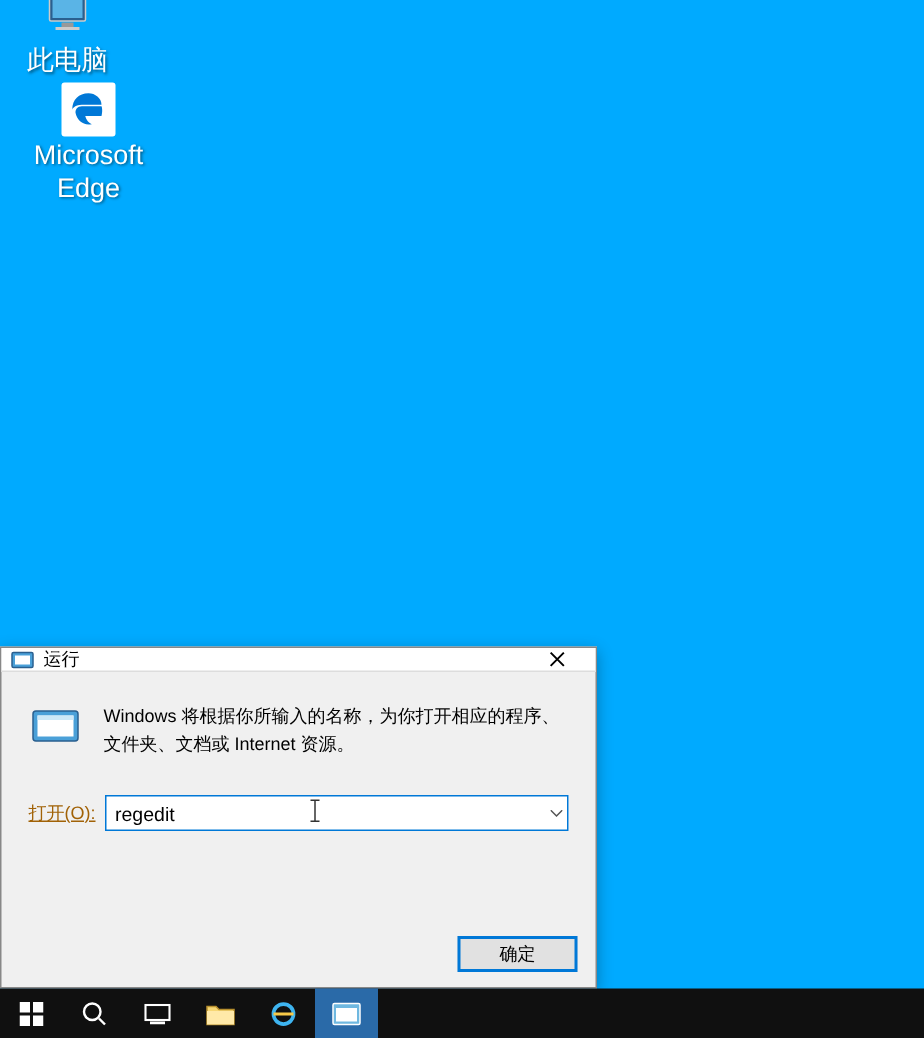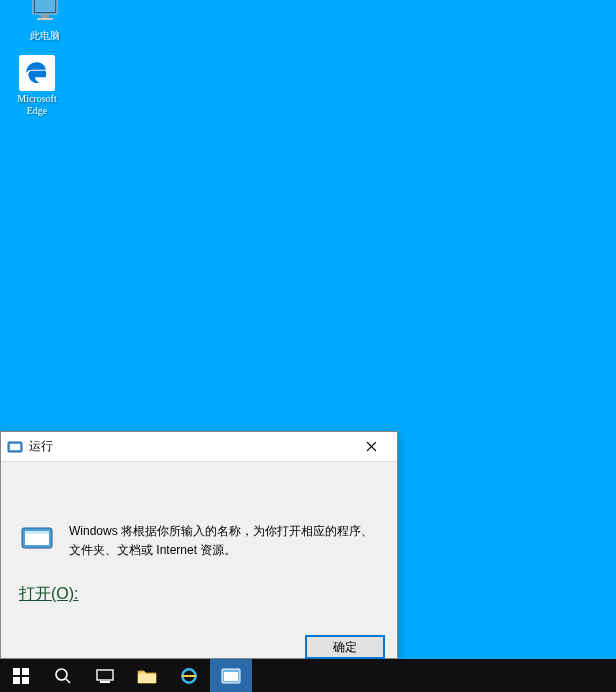--- a/index.html
+++ b/index.html
@@ -26,47 +26,47 @@
     }
     .desktop-icon .icon-box {
       width: 40px;
       height: 40px;
       display: flex;
       align-items: center;
       justify-content: center;
     }
     .desktop-icon .label {
       margin-top: 2px;
-      font-size: 10px;
+      font-size: 18px;
       line-height: 1.2;
       text-shadow: 1px 1px 2px rgba(0,0,0,0.5);
     }
     .icon-thispc { top: -12px; left: 10px; }
 
-    .icon-edge { top: 55px; left: 2px; font-family: Liberation Serif, serif; }
+    .icon-edge { top: 55px; left: 24px; }
     .icon-edge .icon-box {
       background: #fff;
       width: 36px;
       height: 36px;
       border-radius: 2px;
     }
 
     
     .run-dialog {
       position: absolute;
       left: 0;
       bottom: 33px;
       width: 398px;
       height: 228px;
       background: #f0f0f0;
       border: 1px solid #888;
       box-shadow: 0 3px 10px rgba(0,0,0,0.3);
     }
     .titlebar {
-      height: 30px;
+      height: 16px;
       background: #fff;
       display: flex;
       align-items: center;
       padding: 0 6px;
       border-bottom: 1px solid #ddd;
     }
     .titlebar-icon {
       width: 16px;
       height: 16px;
       margin-right: 6px;
@@ -86,42 +86,41 @@
       color: #000;
       cursor: default;
     }
     .dialog-body {
       padding: 18px 18px 0 18px;
     }
     .dialog-top {
       display: flex;
       gap: 14px;
       margin-bottom: 24px;
-      margin-top: 40px;
     }
     .dialog-icon {
       width: 36px;
       height: 36px;
       flex-shrink: 0;
     }
     .dialog-text {
       font-size: 12px;
       color: #000;
       line-height: 1.6;
       padding-top: 2px;
     }
     .open-row {
       display: flex;
       align-items: center;
       gap: 6px;
       margin-bottom: 30px;
     }
     .open-label {
-      font-size: 16px;
-      color: #14532d;
+      font-size: 12px;
+      color: #a16207;
       white-space: nowrap;
       text-decoration: underline;
     }
     .open-combobox {
       flex: 1;
       position: relative;
     }
     .open-input {
       width: 100%;
       height: 24px;
@@ -156,20 +155,21 @@
       padding: 0 12px 14px 12px;
     }
     .dlg-btn {
       width: 80px;
       height: 24px;
       font-size: 12px;
       background: #e1e1e1;
       border: 1px solid #adadad;
       cursor: default;
       font-family: inherit;
+      margin-top: 40px;
     }
     .dlg-btn.default {
       border: 2px solid #0078d7;
     }
 
     
     .taskbar {
       position: absolute;
       left: 0;
       bottom: 0;
@@ -237,20 +237,33 @@
         <svg width="36" height="36" viewBox="0 0 36 36">
           <rect x="3" y="8" width="30" height="20" rx="2" fill="#4aa0d8" stroke="#2a5f8f" stroke-width="1"></rect>
           <rect x="6" y="11" width="24" height="14" fill="#fff"></rect>
           <rect x="6" y="11" width="24" height="3" fill="#cde8f7"></rect>
         </svg>
       </div>
       <div class="dialog-text">Windows 将根据你所输入的名称，为你打开相应的程序、文件夹、文档或 Internet 资源。</div>
     </div>
     <div class="open-row">
       <span class="open-label">打开(O):</span>
+      <div class="open-combobox">
+        <input class="open-input" type="text" value="regedit" style="">
+        <span class="combobox-arrow">
+          <svg width="8" height="5" viewBox="0 0 8 5">
+              <path d="M0 0 L4 4 L8 0" fill="none" stroke="#555" stroke-width="1"></path>
+            </svg>
+        </span>
+        <span class="text-cursor">
+          <svg width="9" height="16" viewBox="0 0 9 16">
+            <path d="M1 1 L4 1 M4 1 L7 1 M4 1 L4 15 M1 15 L4 15 M4 15 L7 15" stroke="#333" stroke-width="1" fill="none"></path>
+          </svg>
+        </span>
+      </div>
     </div>
   </div>
   <div class="button-row">
     <button class="dlg-btn default">确定</button>
   </div>
 </div>
 
 <div class="taskbar">
   <div class="taskbar-item">
     <svg width="16" height="16" viewBox="0 0 16 16">

